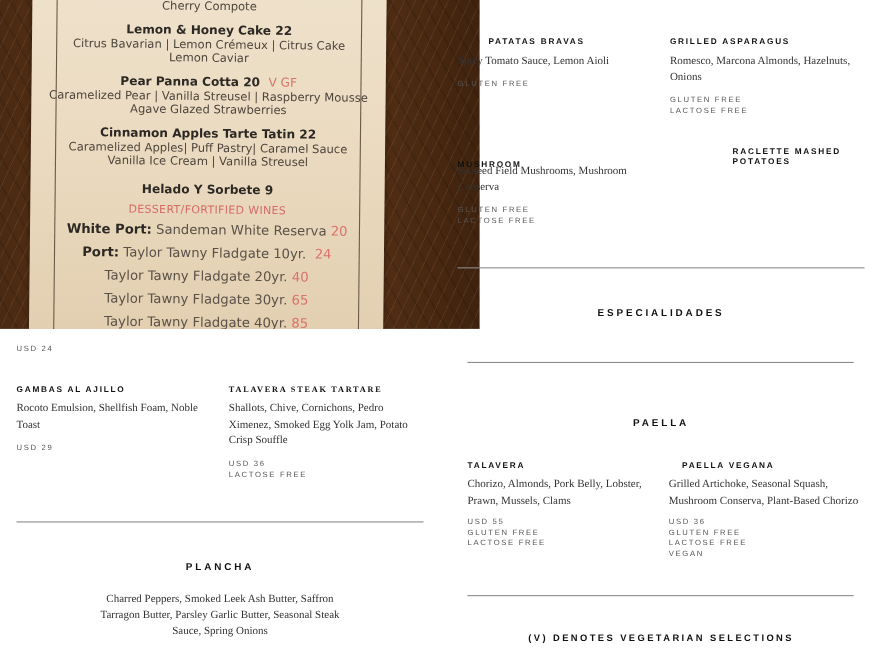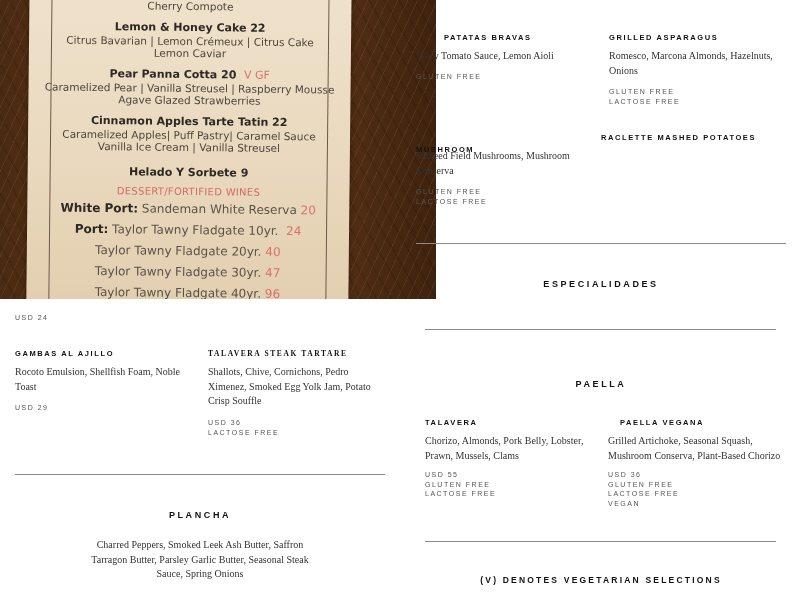--- a/index.html
+++ b/index.html
@@ -69,22 +69,22 @@
       <div class="ct-line">Caramelized Pear | Vanilla Streusel | Raspberry Mousse</div>
       <div class="ct-line">Agave Glazed Strawberries</div>
       <div class="ct-title"><span>Cinnamon Apples Tarte Tatin 22</span></div>
       <div class="ct-line">Caramelized Apples| Puff Pastry| Caramel Sauce</div>
       <div class="ct-line">Vanilla Ice Cream | Vanilla Streusel</div>
       <div class="ct-title" style="margin-top:12px"><span>Helado Y Sorbete  9</span></div>
       <div class="ct-wine-head">DESSERT/FORTIFIED WINES</div>
       <div class="ct-wine"><b>White Port:</b> <span>Sandeman White Reserva</span> <span class="ct-red">20</span></div>
       <div class="ct-wine"><b>Port:</b> <span>Taylor Tawny Fladgate 10yr.</span>&nbsp; <span class="ct-red">24</span></div>
       <div class="ct-wine"><span>Taylor Tawny Fladgate 20yr.</span> <span class="ct-red">40</span></div>
-      <div class="ct-wine"><span>Taylor Tawny Fladgate 30yr.</span> <span class="ct-red">47</span></div>
-      <div class="ct-wine"><span>Taylor Tawny Fladgate 40yr.</span> <span class="ct-red">96</span></div>
+      <div class="ct-wine"><span>Taylor Tawny Fladgate 30yr.</span> <span class="ct-red">65</span></div>
+      <div class="ct-wine"><span>Taylor Tawny Fladgate 40yr.</span> <span class="ct-red">85</span></div>
     </div>
   </div>
 </div>
 
 <div class="tags" style="left:15px; top:313px;">USD 24</div>
 
 <div class="h-item" style="left:15px; top:349px;">GAMBAS AL AJILLO</div>
 <div class="desc" style="left:15px; top:365px; width:180px;">Rocoto Emulsion, Shellfish Foam, Noble Toast</div>
 <div class="tags" style="left:15px; top:403px;">USD 29</div>
 
@@ -105,21 +105,21 @@
 <div class="h-item" style="left:609px; top:33px;">GRILLED ASPARAGUS</div>
 <div class="desc" style="left:609px; top:49px; width:175px;">Romesco, Marcona Almonds, Hazelnuts, Onions</div>
 <div class="tags" style="left:609px; top:87px; white-space:pre-line;">GLUTEN FREE
 LACTOSE FREE</div>
 
 <div class="h-item" style="left:416px; top:145px;">MUSHROOM</div>
 <div class="desc" style="left:416px; top:149px; width:170px;">Sauteed Field Mushrooms, Mushroom Conserva</div>
 <div class="tags" style="left:416px; top:187px; white-space:pre-line;">GLUTEN FREE
 LACTOSE FREE</div>
 
-<div class="h-item" style="left:577px; top:133px;padding-left:24px;">RACLETTE MASHED POTATOES</div>
+<div class="h-item" style="left:642px; top:133px;padding-left:24px;">RACLETTE MASHED POTATOES</div>
 
 <div class="divider" style="left:416px; top:243px; width:370px;"></div>
 
 <div class="section-title" style="left:416px; top:279px; width:370px;">ESPECIALIDADES</div>
 
 <div class="divider" style="left:425px; top:329px; width:351px;"></div>
 
 <div class="section-title" style="left:416px; top:363px; width:370px;margin-top:16px;">PAELLA</div>
 
 <div class="h-item" style="left:425px; top:418px;">TALAVERA</div>

